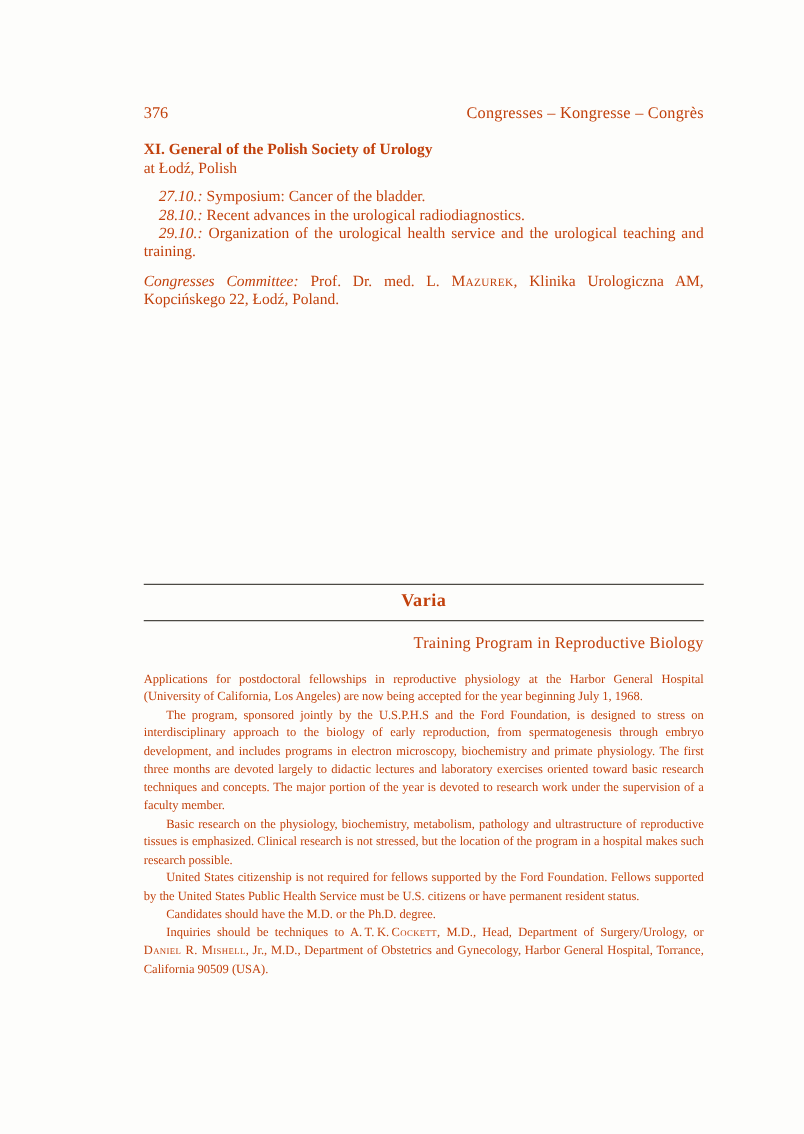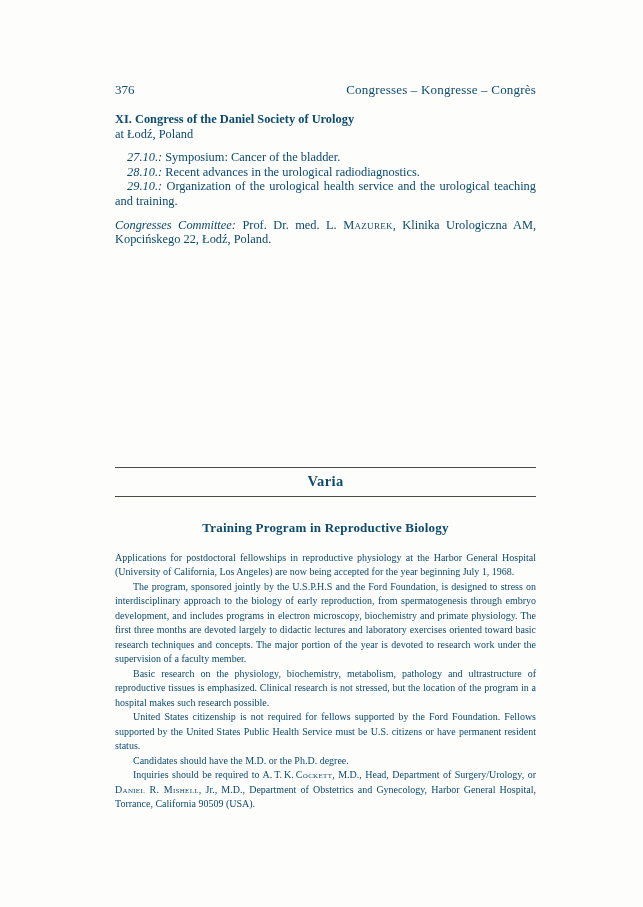--- a/index.html
+++ b/index.html
@@ -1,23 +1,23 @@
 <!DOCTYPE html>
 <html><head>
 <meta charset="utf-8">
 <style>
   html, body { margin: 0; padding: 0; background: #ffffff; }
   .page {
     width: 643px;
     height: 907px;
     box-sizing: border-box;
     background: #fdfdfb;
-    color: #0c4a6e;
+    color: #c2410c;
     font-family: "Liberation Serif", serif;
-    padding: 82px 107px 0 115px;
+    padding: 82px 80px 0 115px;
     position: relative;
     overflow: hidden;
   }
   
   .running-head { position: relative; height: 16px; font-size: 13px; line-height: 16px; }
   .pagenum { position: absolute; left: 0; top: 0; }
   .running-title { display: block; text-align: right; letter-spacing: 0.2px; }
 
   
   .congress { display: flex; margin-top: 14px; font-size: 12.4px; line-height: 14.6px; }
@@ -34,40 +34,40 @@
   .sc { font-variant: small-caps; letter-spacing: 0.3px; }
 
   
   .varia { margin-top: 220px; }
   .varia-rule { border: none; border-top: 1.2px solid #4c4a43; margin: 0; height: 0; }
   .varia-title {
     text-align: center; font-size: 14.5px; font-weight: bold;
     margin: 5px 0 6px 0; letter-spacing: 0.4px;
   }
   .article-title {
-    text-align: center; font-size: 13px; font-weight: bold;
-    margin: 23px 0 15px 0; letter-spacing: 0.2px;
+    text-align: right; font-size: 13px; font-weight: normal;
+    margin: 9px 0 15px 0; letter-spacing: 0.2px;
   }
   .body-p { margin: 0; font-size: 10px; line-height: 14.5px; text-align: justify; }
   .indent { text-indent: 18px; }
 </style>
 </head>
 <body>
 
 <div class="page">
 
   <header class="running-head">
     <span class="pagenum">376</span>
     <span class="running-title">Congresses – Kongresse – Congrès</span>
   </header>
 
   <section class="congress">
     <div class="detail-col">
-      <p class="c-title">XI. Congress of the Daniel Society of Urology</p>
-      <p class="c-loc">at Łodź, Poland</p>
+      <p class="c-title">XI. General of the Polish Society of Urology</p>
+      <p class="c-loc">at Łodź, Polish</p>
       <div class="program">
         <p class="prog-item"><i>27.10.:</i> <span>Symposium: Cancer of the bladder.</span></p>
         <p class="prog-item"><i>28.10.:</i> <span>Recent advances in the urological radiodiagnostics.</span></p>
         <p class="prog-item"><i>29.10.:</i> <span>Organization of the urological health service and the urological teaching and training.</span></p>
       </div>
       <p class="committee"><i>Congresses Committee:</i><span> Prof. Dr. med. L. </span><span class="sc">Mazurek</span><span>, Klinika Urologiczna AM, Kopcińskego 22, Łodź, Poland.</span></p>
     </div>
   </section>
 
   <section class="varia">
@@ -75,16 +75,16 @@
     <h2 class="varia-title">Varia</h2>
     <hr class="varia-rule">
 
     <h3 class="article-title">Training Program in Reproductive Biology</h3>
 
     <p class="body-p">Applications for postdoctoral fellowships in reproductive physiology at the Harbor General Hospital (University of California, Los Angeles) are now being accepted for the year beginning July 1, 1968.</p>
     <p class="body-p indent">The program, sponsored jointly by the U.S.P.H.S and the Ford Foundation, is designed to stress on interdisciplinary approach to the biology of early reproduction, from spermatogenesis through embryo development, and includes programs in electron microscopy, biochemistry and primate physiology. The first three months are devoted largely to didactic lectures and laboratory exercises oriented toward basic research techniques and concepts. The major portion of the year is devoted to research work under the supervision of a faculty member.</p>
     <p class="body-p indent">Basic research on the physiology, biochemistry, metabolism, pathology and ultrastructure of reproductive tissues is emphasized. Clinical research is not stressed, but the location of the program in a hospital makes such research possible.</p>
     <p class="body-p indent">United States citizenship is not required for fellows supported by the Ford Foundation. Fellows supported by the United States Public Health Service must be U.S. citizens or have permanent resident status.</p>
     <p class="body-p indent">Candidates should have the M.D. or the Ph.D. degree.</p>
-    <p class="body-p indent"><span>Inquiries should be required to A. T. K. </span><span class="sc">Cockett</span><span>, M.D., Head, Department of Surgery/Urology, or </span><span class="sc">Daniel R. Mishell</span><span>, Jr., M.D., Department of Obstetrics and Gynecology, Harbor General Hospital, Torrance, California 90509 (USA).</span></p>
+    <p class="body-p indent"><span>Inquiries should be techniques to A. T. K. </span><span class="sc">Cockett</span><span>, M.D., Head, Department of Surgery/Urology, or </span><span class="sc">Daniel R. Mishell</span><span>, Jr., M.D., Department of Obstetrics and Gynecology, Harbor General Hospital, Torrance, California 90509 (USA).</span></p>
   </section>
 
 </div>
 
 </body></html>

